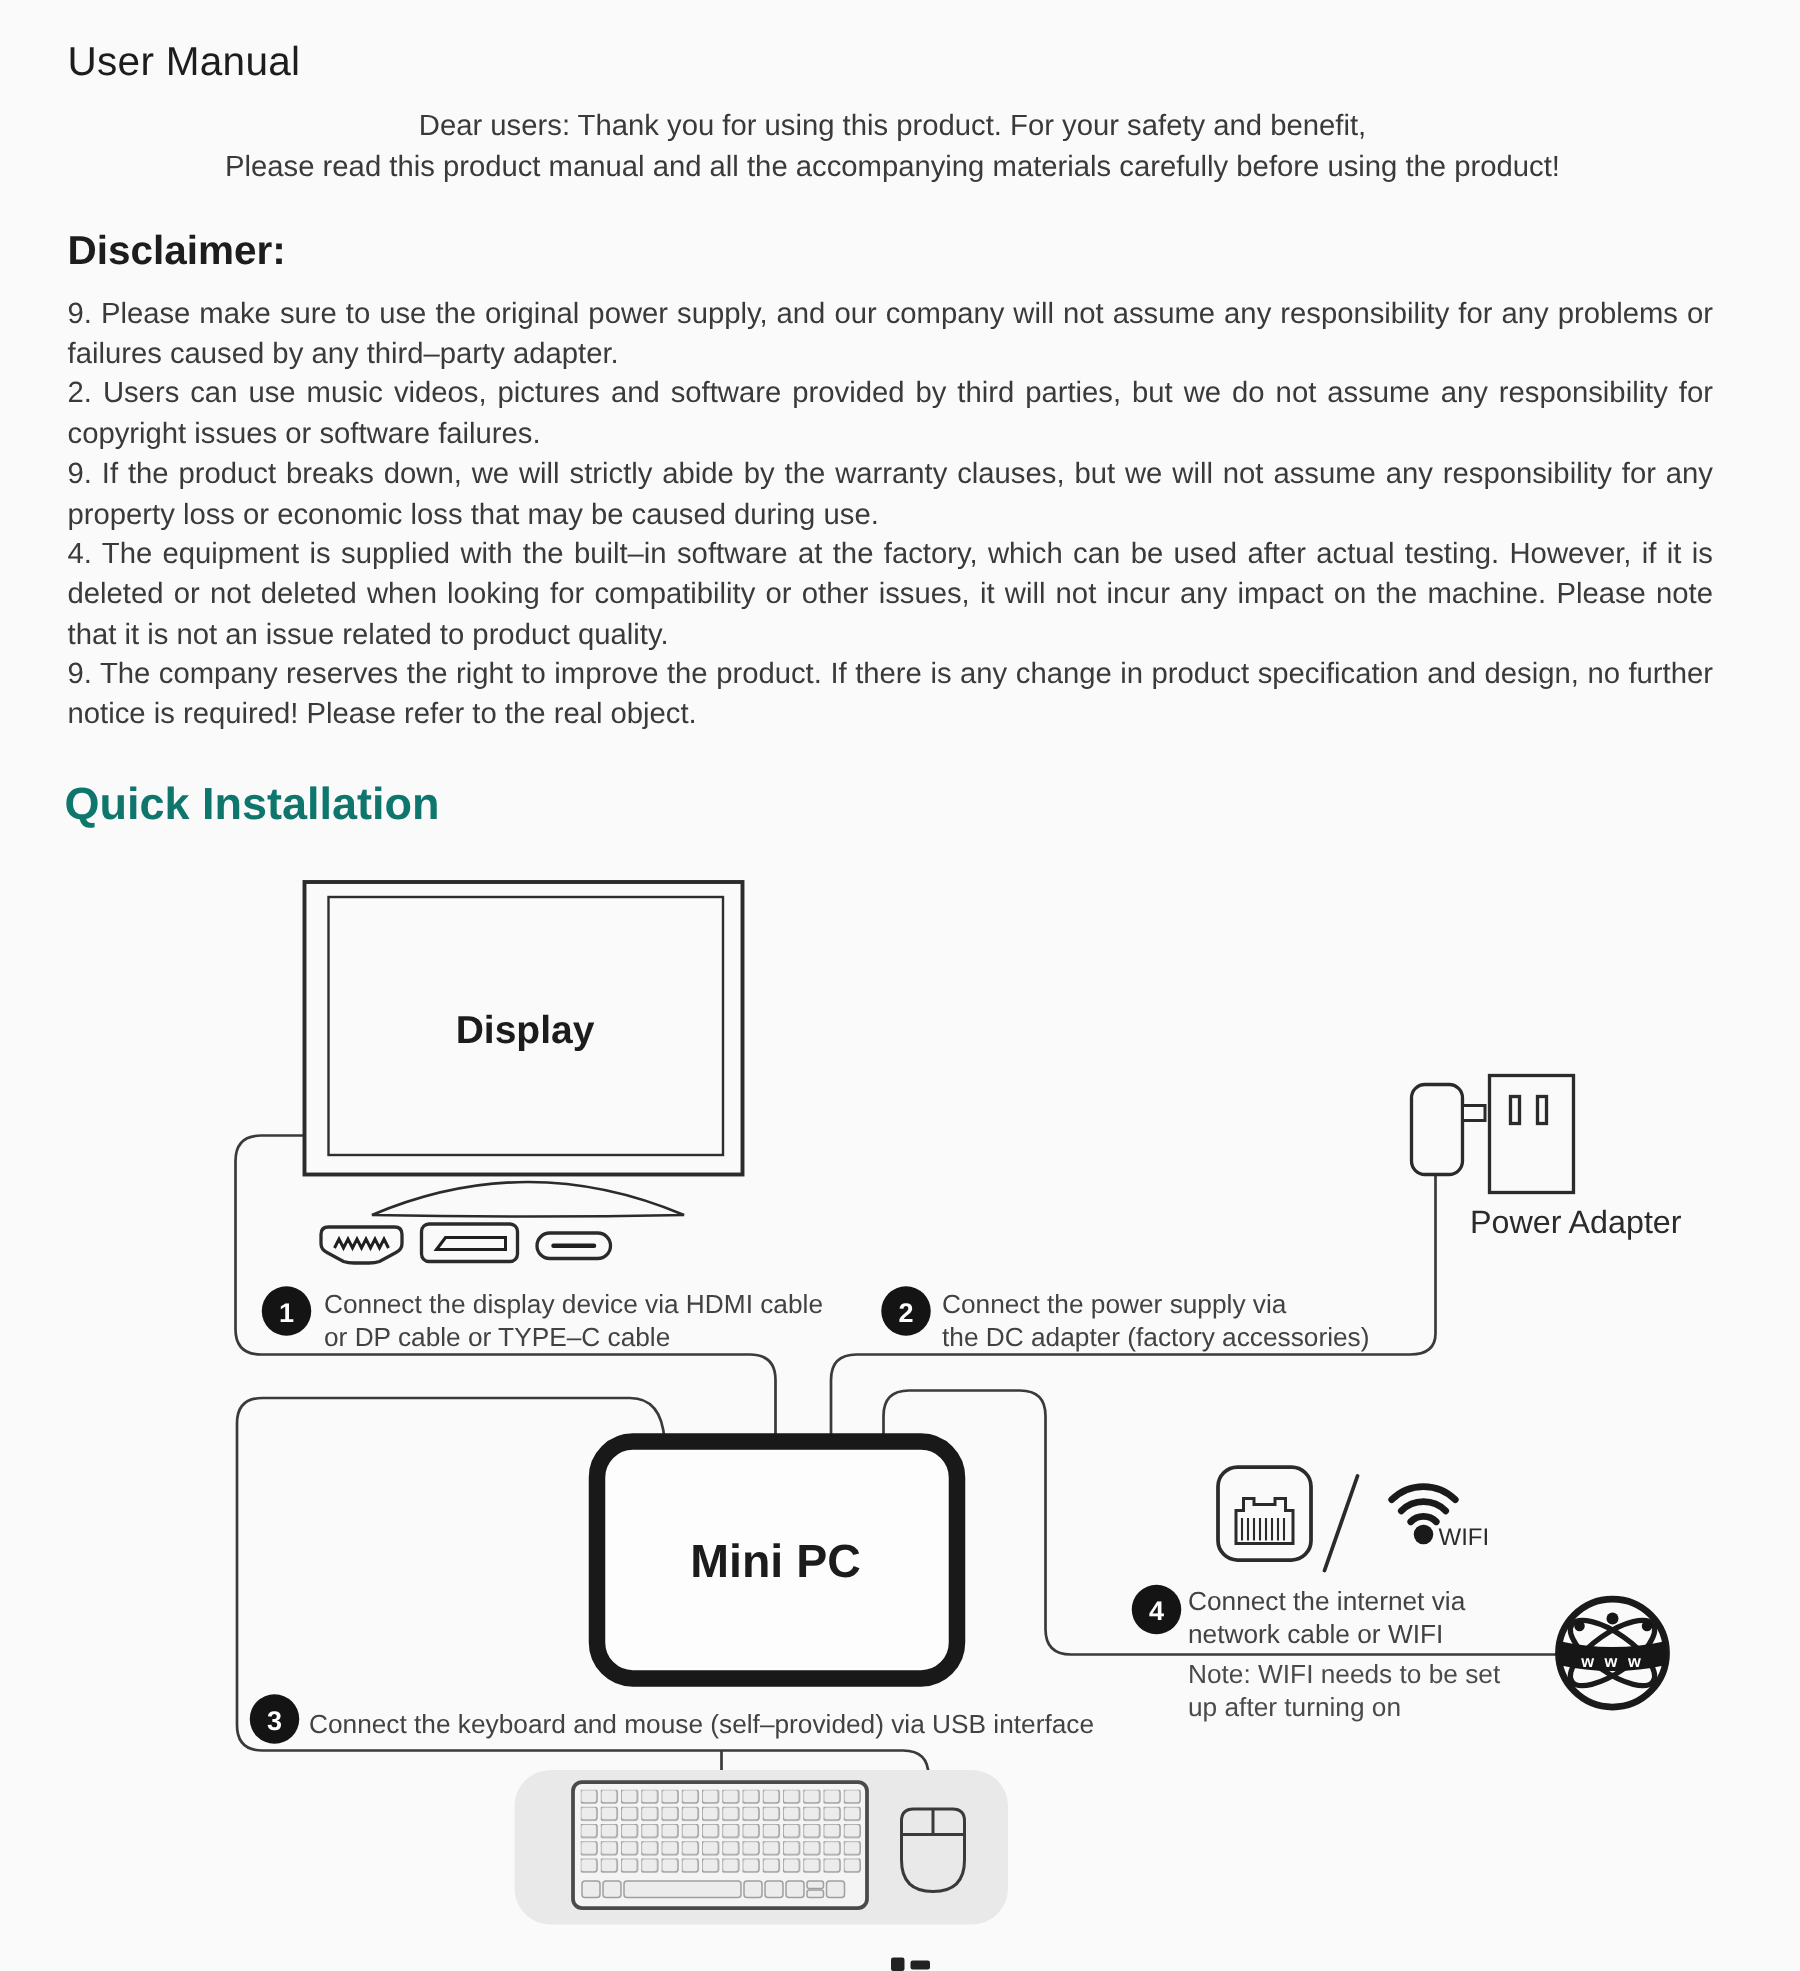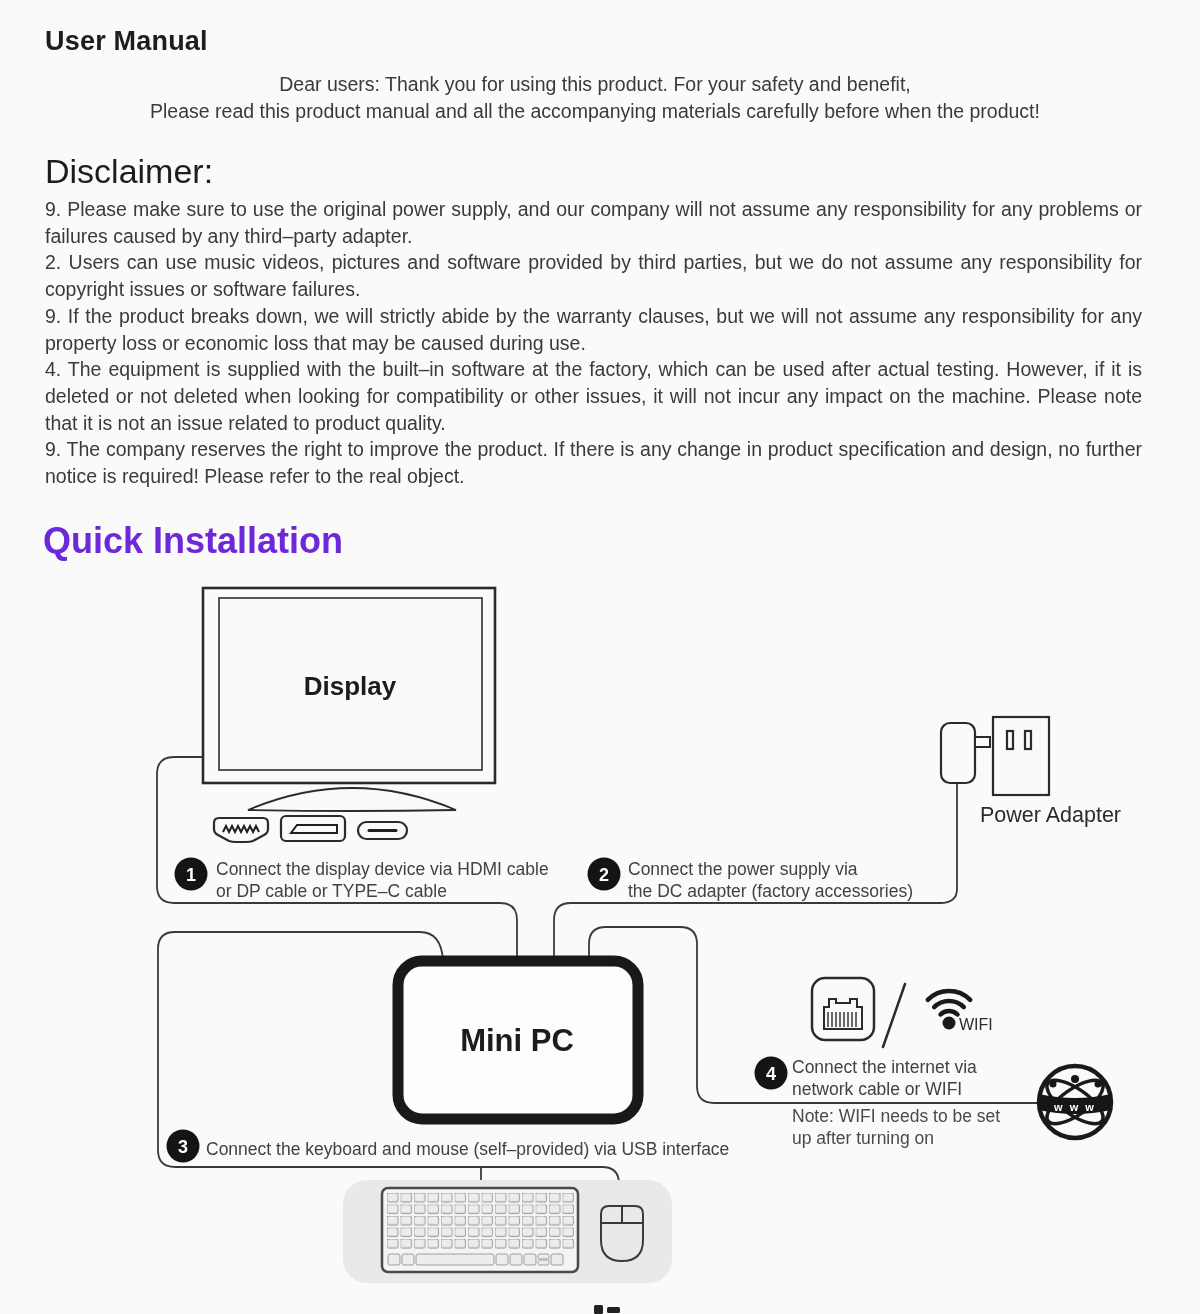--- a/index.html
+++ b/index.html
@@ -5,54 +5,54 @@
   html,body{margin:0;padding:0;}
   body{
     width:1200px;height:1314px;position:relative;
     background:#fafafa;
     font-family:"Liberation Sans", sans-serif;
     color:#3c3c3c;
     overflow:hidden;
   }
   .abs{position:absolute;}
   h1.doc-title{
-    left:45px;top:26px;margin:0;font-size:27px;font-weight:700;color:#1d1d1d;letter-spacing:.2px;
+    left:45px;top:26px;margin:0;font-size:27px;font-weight:400;color:#1d1d1d;letter-spacing:.2px;
   }
   .intro{
     left:45px;top:71px;width:1100px;font-size:19.5px;line-height:27px;color:#3a3a3a;text-align:center;
   }
   h2.disclaimer-title{
-    left:45px;top:152px;margin:0;font-size:34px;font-weight:400;color:#1d1d1d;
+    left:45px;top:152px;margin:0;font-size:27px;font-weight:700;color:#1d1d1d;
   }
   .disclaimer-body{
     left:45px;top:196px;width:1097px;font-size:19.5px;line-height:26.7px;
     text-align:justify;color:#3a3a3a;
   }
   .disclaimer-body p{margin:0;}
   h2.quick-title{
-    left:43px;top:520px;margin:0;font-size:36px;font-weight:600;color:#6d28d9;
+    left:43px;top:520px;margin:0;font-size:30px;font-weight:600;color:#0f766e;
   }
   .diagram{left:0;top:560px;width:1004px;height:754px;}
   svg{display:block;}
   .cable{fill:none;stroke:#3a3a3a;stroke-width:1.8;}
   .outline{fill:#fafafa;stroke:#2b2b2b;}
   .step-text{font-size:17.5px;fill:#424242;}
   .note-text{font-size:17.5px;fill:#4a4a4a;}
   .badge-circle{fill:#141414;}
   .badge-num{font-size:18px;font-weight:700;fill:#ffffff;text-anchor:middle;}
   .device-label{font-weight:700;fill:#1c1c1c;text-anchor:middle;}
 </style>
 </head>
 <body>
 
 <h1 class="abs doc-title">User Manual</h1>
 
 <div class="abs intro">
   <div>Dear users: Thank you for using this product. For your safety and benefit,</div>
-  <div>Please read this product manual and all the accompanying materials carefully before when the product!</div>
+  <div>Please read this product manual and all the accompanying materials carefully before using the product!</div>
 </div>
 
 <h2 class="abs disclaimer-title">Disclaimer:</h2>
 
 <div class="abs disclaimer-body">
   <p>9. Please make sure to use the original power supply, and our company will not assume any responsibility for any problems or failures caused by any third–party adapter.</p>
   <p>2. Users can use music videos, pictures and software provided by third parties, but we do not assume any responsibility for copyright issues or software failures.</p>
   <p>9. If the product breaks down, we will strictly abide by the warranty clauses, but we will not assume any responsibility for any property loss or economic loss that may be caused during use.</p>
   <p>4. The equipment is supplied with the built–in software at the factory, which can be used after actual testing. However, if it is deleted or not deleted when looking for compatibility or other issues, it will not incur any impact on the machine. Please note that it is not an issue related to product quality.</p>
   <p>9. The company reserves the right to improve the product. If there is any change in product specification and design, no further notice is required! Please refer to the real object.</p>

